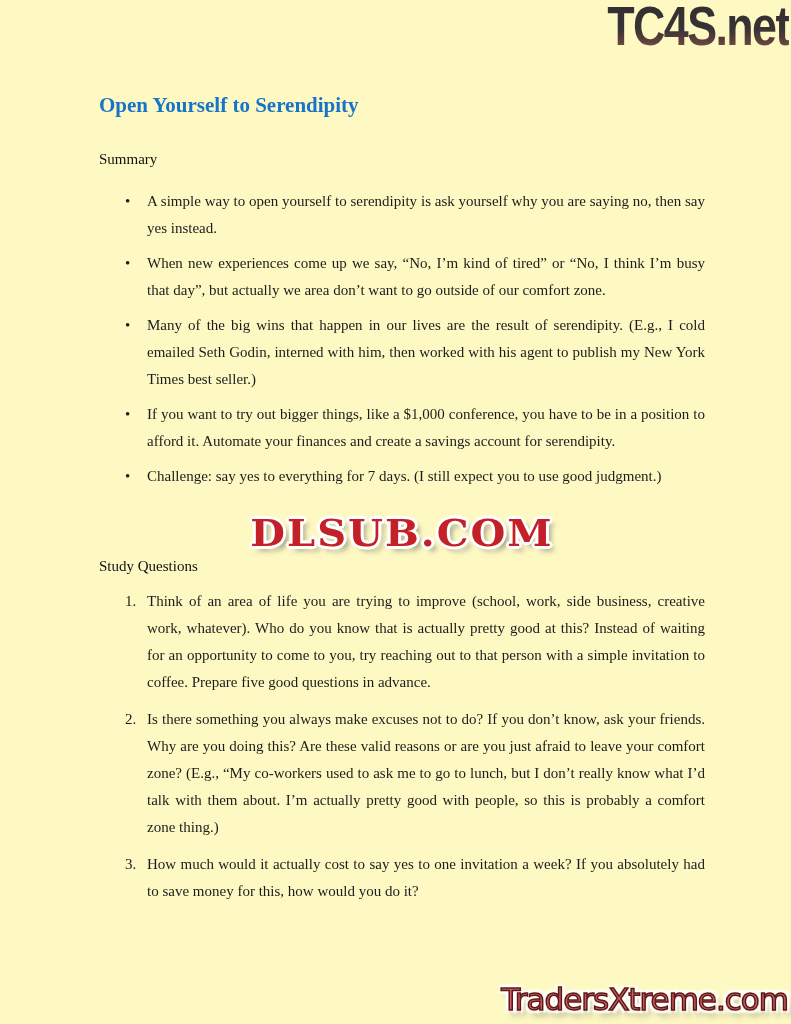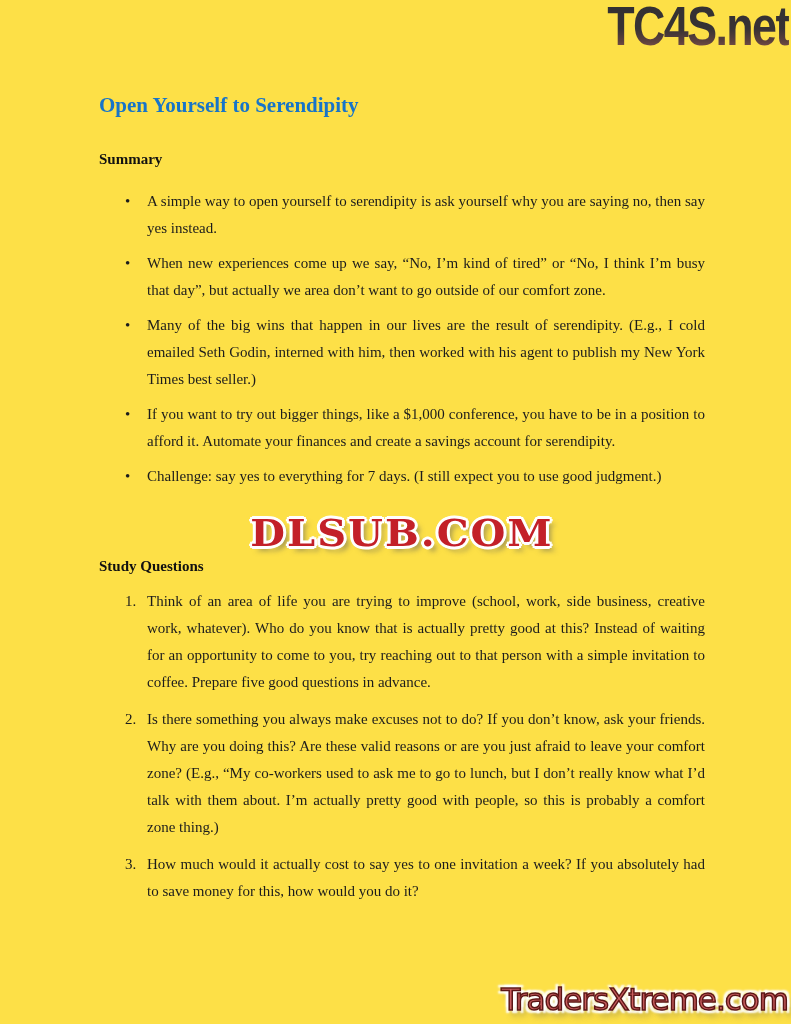--- a/index.html
+++ b/index.html
@@ -1,20 +1,20 @@
 <!DOCTYPE html>
 <html><head>
 <meta charset="utf-8">
 <style>
   html, body { margin: 0; padding: 0; background: #ffffff; }
   .page {
     position: relative;
     width: 791px;
     height: 1024px;
-    background: #fde047;
+    background: #fef9c3;
     overflow: hidden;
     font-family: "Liberation Serif", serif;
     color: #1c1c1c;
   }
 
   
   .tc4s-logo {
     position: absolute;
     top: 0px;
     right: 2px;
@@ -49,21 +49,21 @@
     margin: 0;
     font-size: 21px;
     line-height: 24px;
     font-weight: bold;
     color: #1774c9;
   }
   .section-heading {
     margin: 34px 0 0 0;
     font-size: 15px;
     line-height: 17px;
-    font-weight: bold;
+    font-weight: normal;
     color: #111111;
   }
   .doc-list {
     margin: 20px 0 0 0;
     padding: 0;
     list-style: none;
   }
   .doc-list li {
     position: relative;
     padding-left: 48px;

